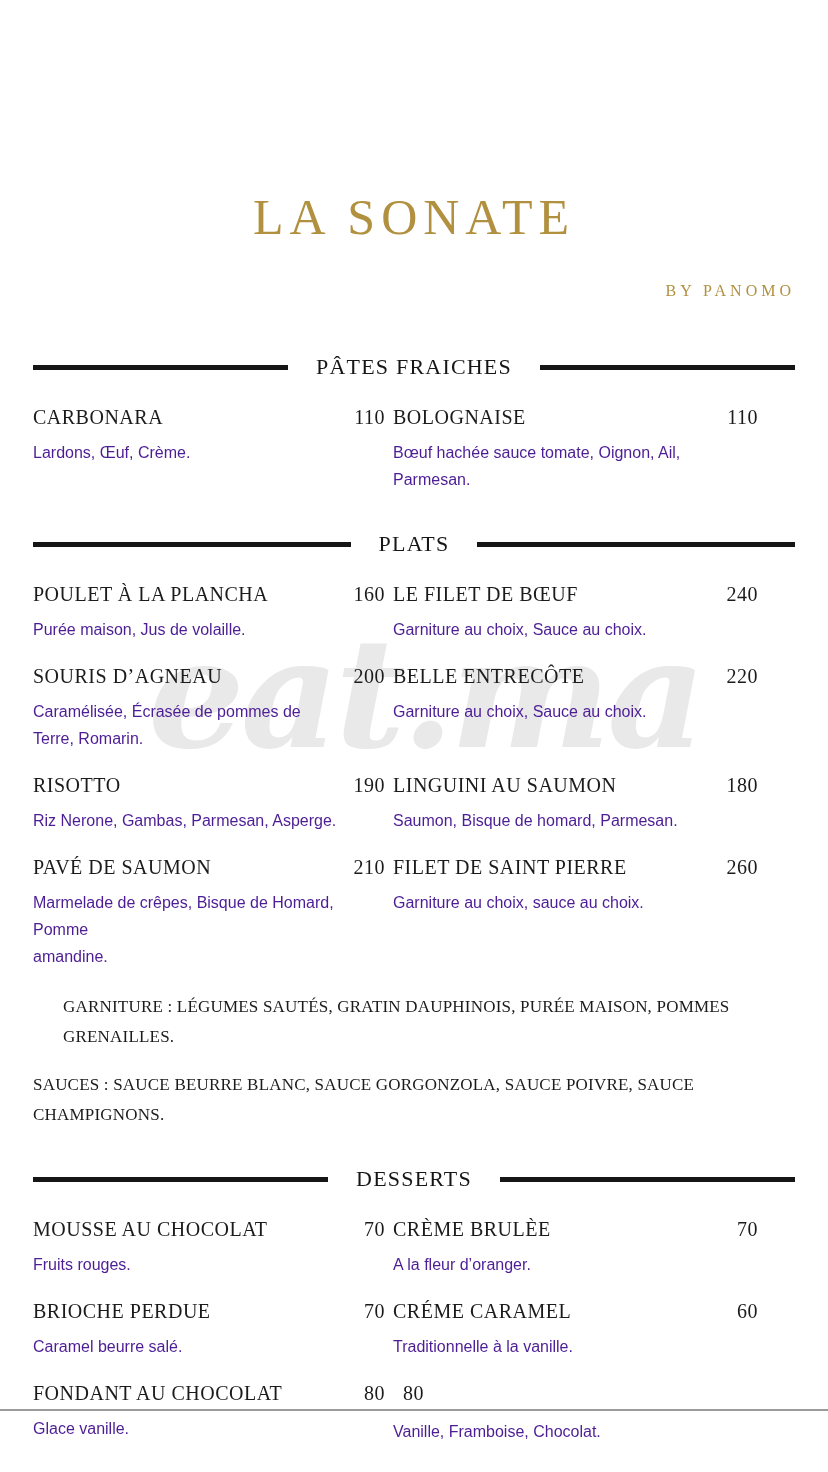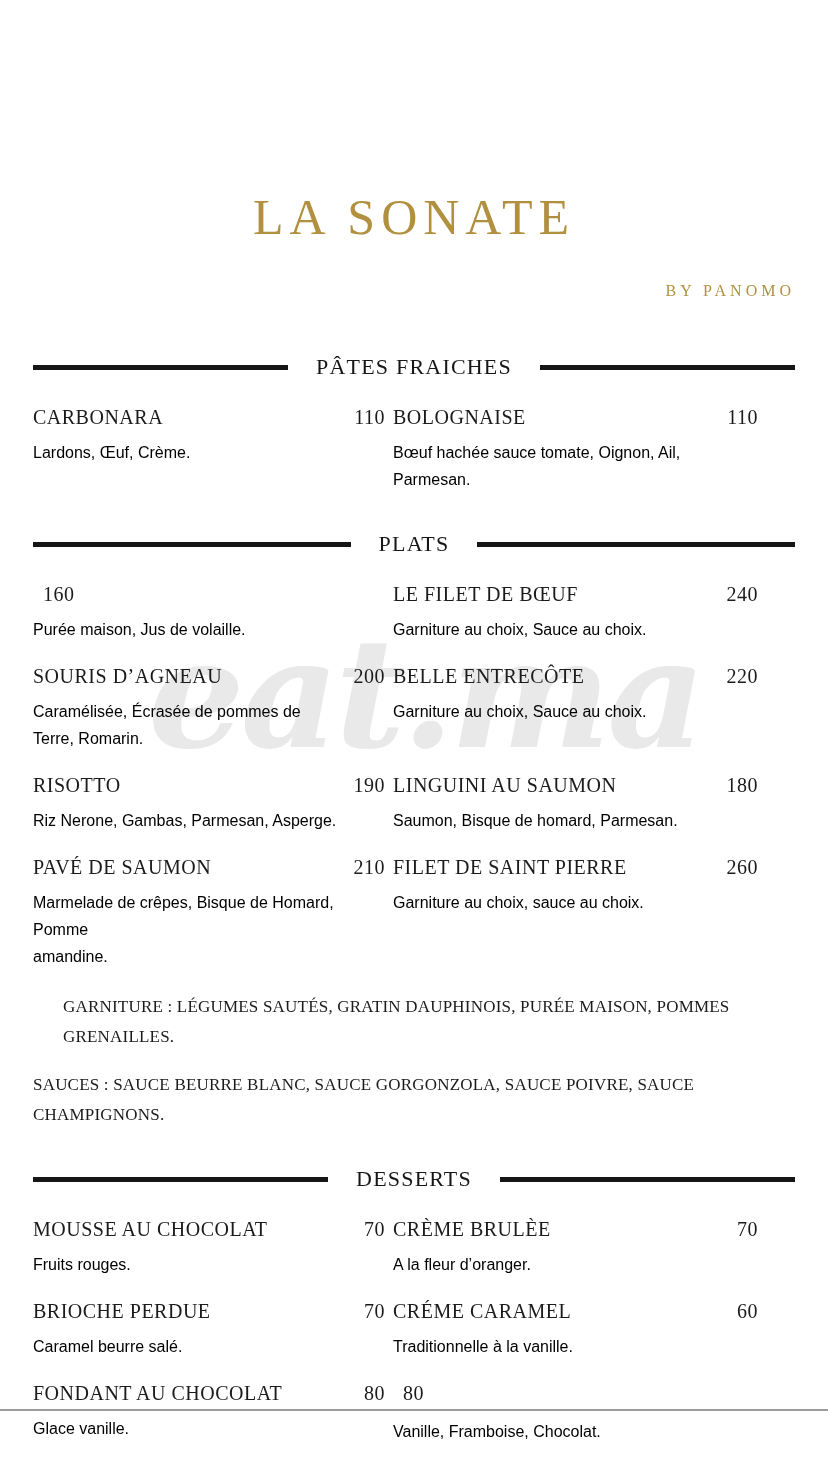--- a/index.html
+++ b/index.html
@@ -70,21 +70,21 @@
   .item-head {
     display: flex; justify-content: space-between; align-items: baseline;
     font-size: 20px; letter-spacing: 0.5px;
     white-space: nowrap;
   }
   .item-price { margin-left: 10px; }
   .item-desc {
     margin-top: 10px;
     font-family: "Liberation Sans", sans-serif;
     font-size: 16px; line-height: 27px;
-    color: #000000;
+    color: #4c1d95;
     white-space: pre-line;
   }
   .desc-lowered .item-desc { margin-top: 13px; }
   
   .section-note {
     margin-top: 18px;
     font-size: 17px; line-height: 30px;
     letter-spacing: 0.2px;
     white-space: pre-line;
     max-width: 762px;
@@ -138,20 +138,21 @@
 
   <div class="section">
     <div class="divider divider-plats">
       <span class="bar"></span>
       <span class="divider-label">PLATS</span>
       <span class="bar"></span>
     </div>
     <div class="menu-row">
       <div class="cell">
         <div class="item-head">
+          <span class="item-name">POULET À LA PLANCHA</span>
           <span class="item-price">160</span>
         </div>
         <div class="item-desc">Purée maison, Jus de volaille.</div>
       </div>
       <div class="cell">
         <div class="item-head">
           <span class="item-name">LE FILET DE BŒUF</span>
           <span class="item-price">240</span>
         </div>
         <div class="item-desc">Garniture au choix, Sauce au choix.</div>

